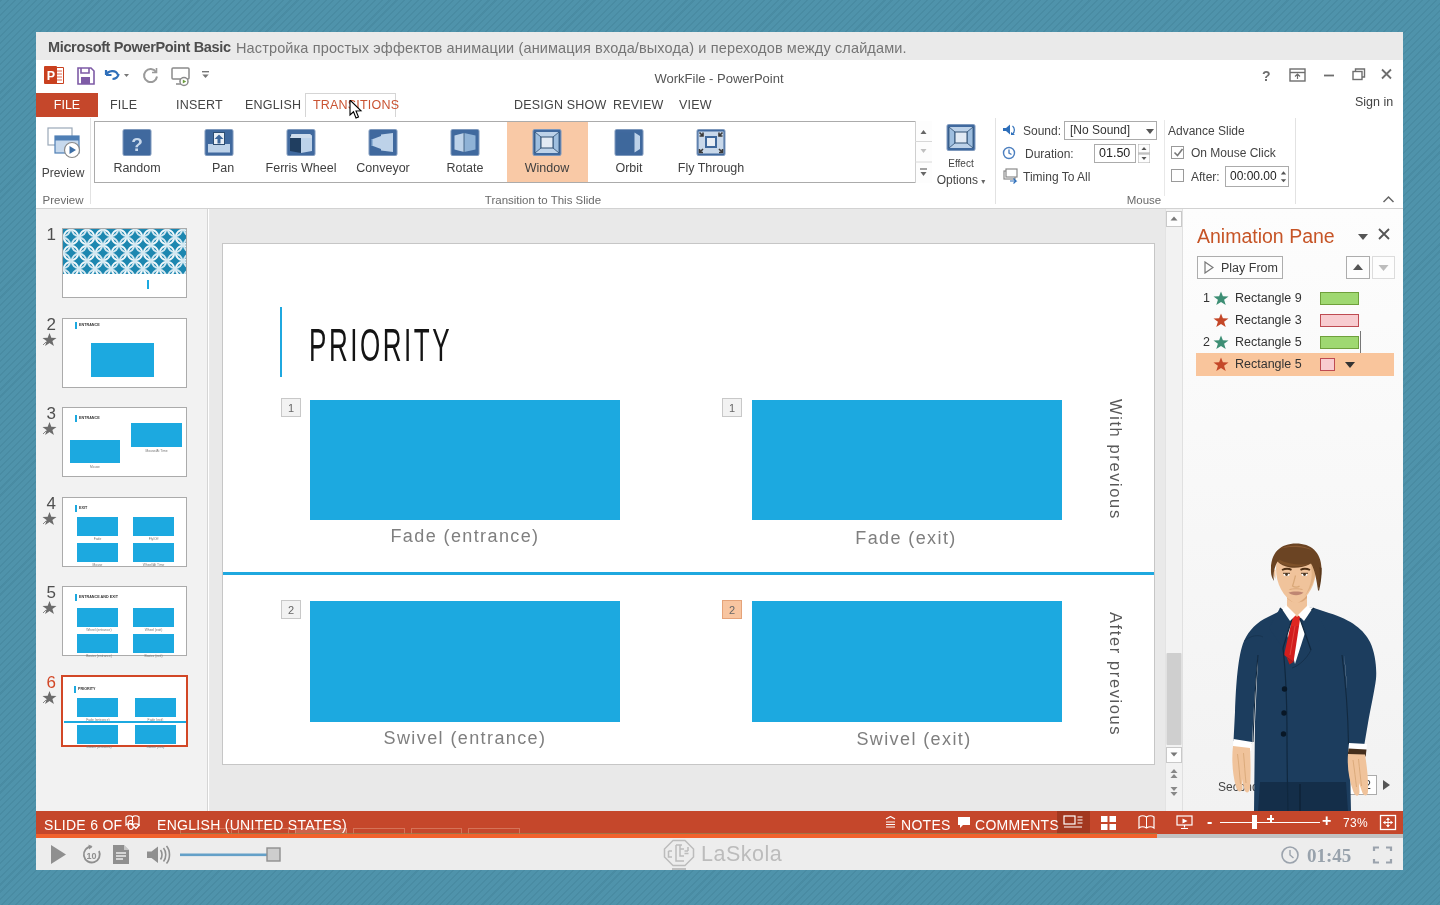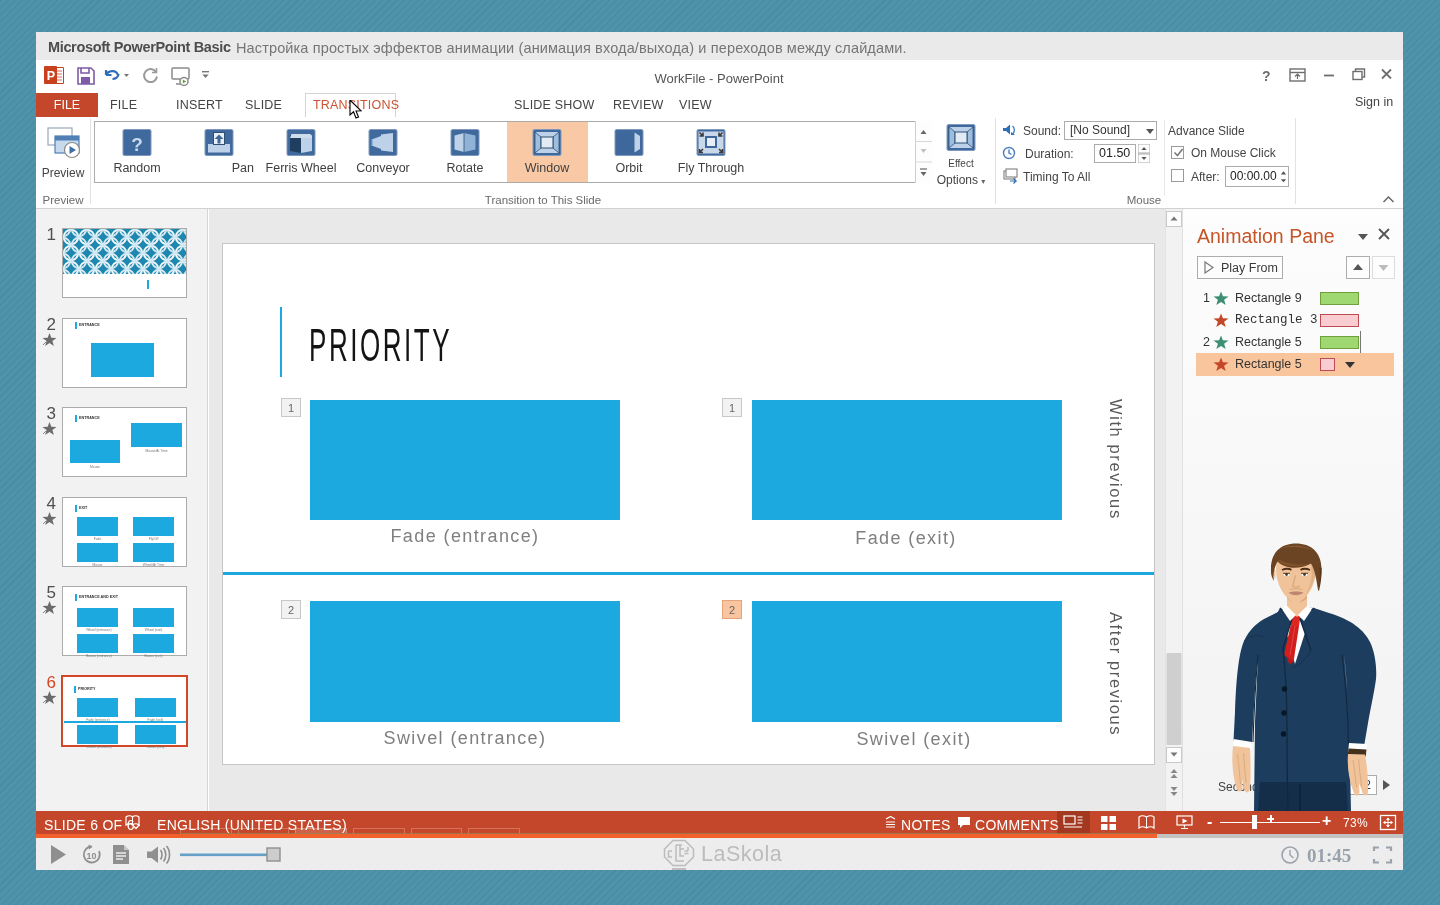--- a/index.html
+++ b/index.html
@@ -75,24 +75,24 @@
   <g stroke="#6E6E6E" stroke-width="1.8">
     <path d="M124 3.5 l9 9 M133 3.5 l-9 9"></path>
   </g>
 </svg>
 
 <div class="abs" id="tabs" style="left:36px;top:93px;width:1367px;height:24px;background:#fff;"></div>
 <div class="abs" style="left:36px;top:93px;width:62px;height:24px;background:#C5472B;color:#fff;font-size:12.5px;line-height:24px;text-align:center;">FILE</div>
 <div class="abs" style="left:305px;top:93px;width:91px;height:25px;background:#fff;border:1px solid #D5D5D5;border-bottom:none;"></div>
 <div class="abs tabt" style="left:110px;top:98px;">FILE</div>
 <div class="abs tabt" style="left:176px;top:98px;">INSERT</div>
-<div class="abs tabt" style="left:245px;top:98px;">SLIDE</div>
+<div class="abs tabt" style="left:245px;top:98px;">ENGLISH</div>
 <div class="abs tabt" style="left:313px;top:98px;color:#CA5433;">TRANSITIONS</div>
 <div class="abs tabt" style="left:416px;top:98px;margin-top:27px;">ANIMATIONS</div>
-<div class="abs tabt" style="left:514px;top:98px;">SLIDE SHOW</div>
+<div class="abs tabt" style="left:514px;top:98px;">DESIGN SHOW</div>
 <div class="abs tabt" style="left:613px;top:98px;text-align:right;">REVIEW</div>
 <div class="abs tabt" style="left:679px;top:98px;">VIEW</div>
 <style>.tabt{font-size:12.5px;color:#444;letter-spacing:0.2px;}</style>
 
 <div class="abs" id="ribbon" style="left:36px;top:117px;width:1367px;height:92px;background:#fff;border-bottom:1px solid #D2D2D2;"></div>
 <div class="abs" style="left:90px;top:118px;width:1px;height:86px;background:#E2E2E2;"></div>
 <div class="abs" style="left:995px;top:118px;width:1px;height:86px;background:#E2E2E2;"></div>
 <div class="abs" style="left:1164px;top:120px;width:1px;height:76px;background:#E8E8E8;"></div>
 <div class="abs" style="left:1295px;top:118px;width:1px;height:86px;background:#E2E2E2;"></div>
 <div class="abs glbl" style="left:28px;top:194px;width:70px;text-align:center;">Preview</div>
@@ -130,21 +130,21 @@
     </svg>
     <div class="abs" style="left:92px;top:161px;width:90px;text-align:center;font-size:12.5px;color:#3F3F3F;">Random</div>
     <svg class="abs" style="left:204px;top:129px;" width="30" height="28" viewBox="0 0 30 28">
       <rect x="1" y="0.5" width="28" height="26" rx="1.5" fill="#40699E" stroke="#7E99BD" stroke-width="1"></rect>
       <g transform="translate(0,0)">
         <rect x="4" y="15" width="22" height="8.5" fill="#BDD2E9"></rect>
         <rect x="9.5" y="3.5" width="11" height="12" fill="#E9EFF6" stroke="#2E4E72" stroke-width="1"></rect>
         <path d="M15 5.5 l4.5 4.5 h-3 v4.5 h-3 v-4.5 h-3 Z" fill="#3E689C"></path>
       </g>
     </svg>
-    <div class="abs" style="left:164px;top:161px;width:90px;text-align:right;font-size:12.5px;color:#3F3F3F;">Pan</div>
+    <div class="abs" style="left:178px;top:161px;width:90px;text-align:center;font-size:12.5px;color:#3F3F3F;">Pan</div>
     <svg class="abs" style="left:286px;top:129px;" width="30" height="28" viewBox="0 0 30 28">
       <rect x="1" y="0.5" width="28" height="26" rx="1.5" fill="#40699E" stroke="#7E99BD" stroke-width="1"></rect>
       <g transform="translate(0,0)">
         <path d="M4 6 L15 9 L15 24 L4 22 Z" fill="#203E60"></path>
         <path d="M15 9 L26 6 L26 22 L15 24 Z" fill="#BDD2E9"></path>
         <path d="M5.5 5 L24.5 5 L26 9 L4 9 Z" fill="#CEDCEC"></path>
       </g>
     </svg>
     <div class="abs" style="left:256px;top:161px;width:90px;text-align:center;font-size:12.5px;color:#3F3F3F;">Ferris Wheel</div>
     <svg class="abs" style="left:368px;top:129px;" width="30" height="28" viewBox="0 0 30 28">
@@ -419,21 +419,21 @@
 <div id="animrows">
     <div class="abs" style="left:1198px;top:291px;width:12px;text-align:right;font-size:12.5px;color:#333;">1</div>
     <svg class="abs" style="left:1213px;top:290.5px;" width="16" height="15" viewBox="0 0 16 15">
       <path d="M8 0.5 L9.9 5.3 L15.5 5.5 L11.1 8.7 L12.7 14 L8 11 L3.3 14 L4.9 8.7 L0.5 5.5 L6.1 5.3 Z" fill="#3D8E74"></path>
     </svg>
     <div class="abs" style="left:1235px;top:291px;font-size:12.5px;color:#333;">Rectangle 9</div>
     <div class="abs" style="left:1320px;top:291.5px;width:39px;height:13px;background:#9FD871;border:1px solid #6FA03B;"></div>
     <svg class="abs" style="left:1213px;top:312.5px;" width="16" height="15" viewBox="0 0 16 15">
       <path d="M8 0.5 L9.9 5.3 L15.5 5.5 L11.1 8.7 L12.7 14 L8 11 L3.3 14 L4.9 8.7 L0.5 5.5 L6.1 5.3 Z" fill="#C44728"></path>
     </svg>
-    <div class="abs" style="left:1235px;top:313px;font-size:12.5px;color:#333;font-family:Liberation Mono, monospace;">Rectangle 3</div>
+    <div class="abs" style="left:1235px;top:313px;font-size:12.5px;color:#333;">Rectangle 3</div>
     <div class="abs" style="left:1320px;top:313.5px;width:39px;height:13px;background:#F8CCD0;border:1px solid #BE4B52;"></div>
     <div class="abs" style="left:1198px;top:335px;width:12px;text-align:right;font-size:12.5px;color:#333;">2</div>
     <svg class="abs" style="left:1213px;top:334.5px;" width="16" height="15" viewBox="0 0 16 15">
       <path d="M8 0.5 L9.9 5.3 L15.5 5.5 L11.1 8.7 L12.7 14 L8 11 L3.3 14 L4.9 8.7 L0.5 5.5 L6.1 5.3 Z" fill="#3D8E74"></path>
     </svg>
     <div class="abs" style="left:1235px;top:335px;font-size:12.5px;color:#333;">Rectangle 5</div>
     <div class="abs" style="left:1320px;top:335.5px;width:39px;height:13px;background:#9FD871;border:1px solid #6FA03B;"></div>
     <svg class="abs" style="left:1213px;top:356.5px;" width="16" height="15" viewBox="0 0 16 15">
       <path d="M8 0.5 L9.9 5.3 L15.5 5.5 L11.1 8.7 L12.7 14 L8 11 L3.3 14 L4.9 8.7 L0.5 5.5 L6.1 5.3 Z" fill="#C44728"></path>
     </svg>

